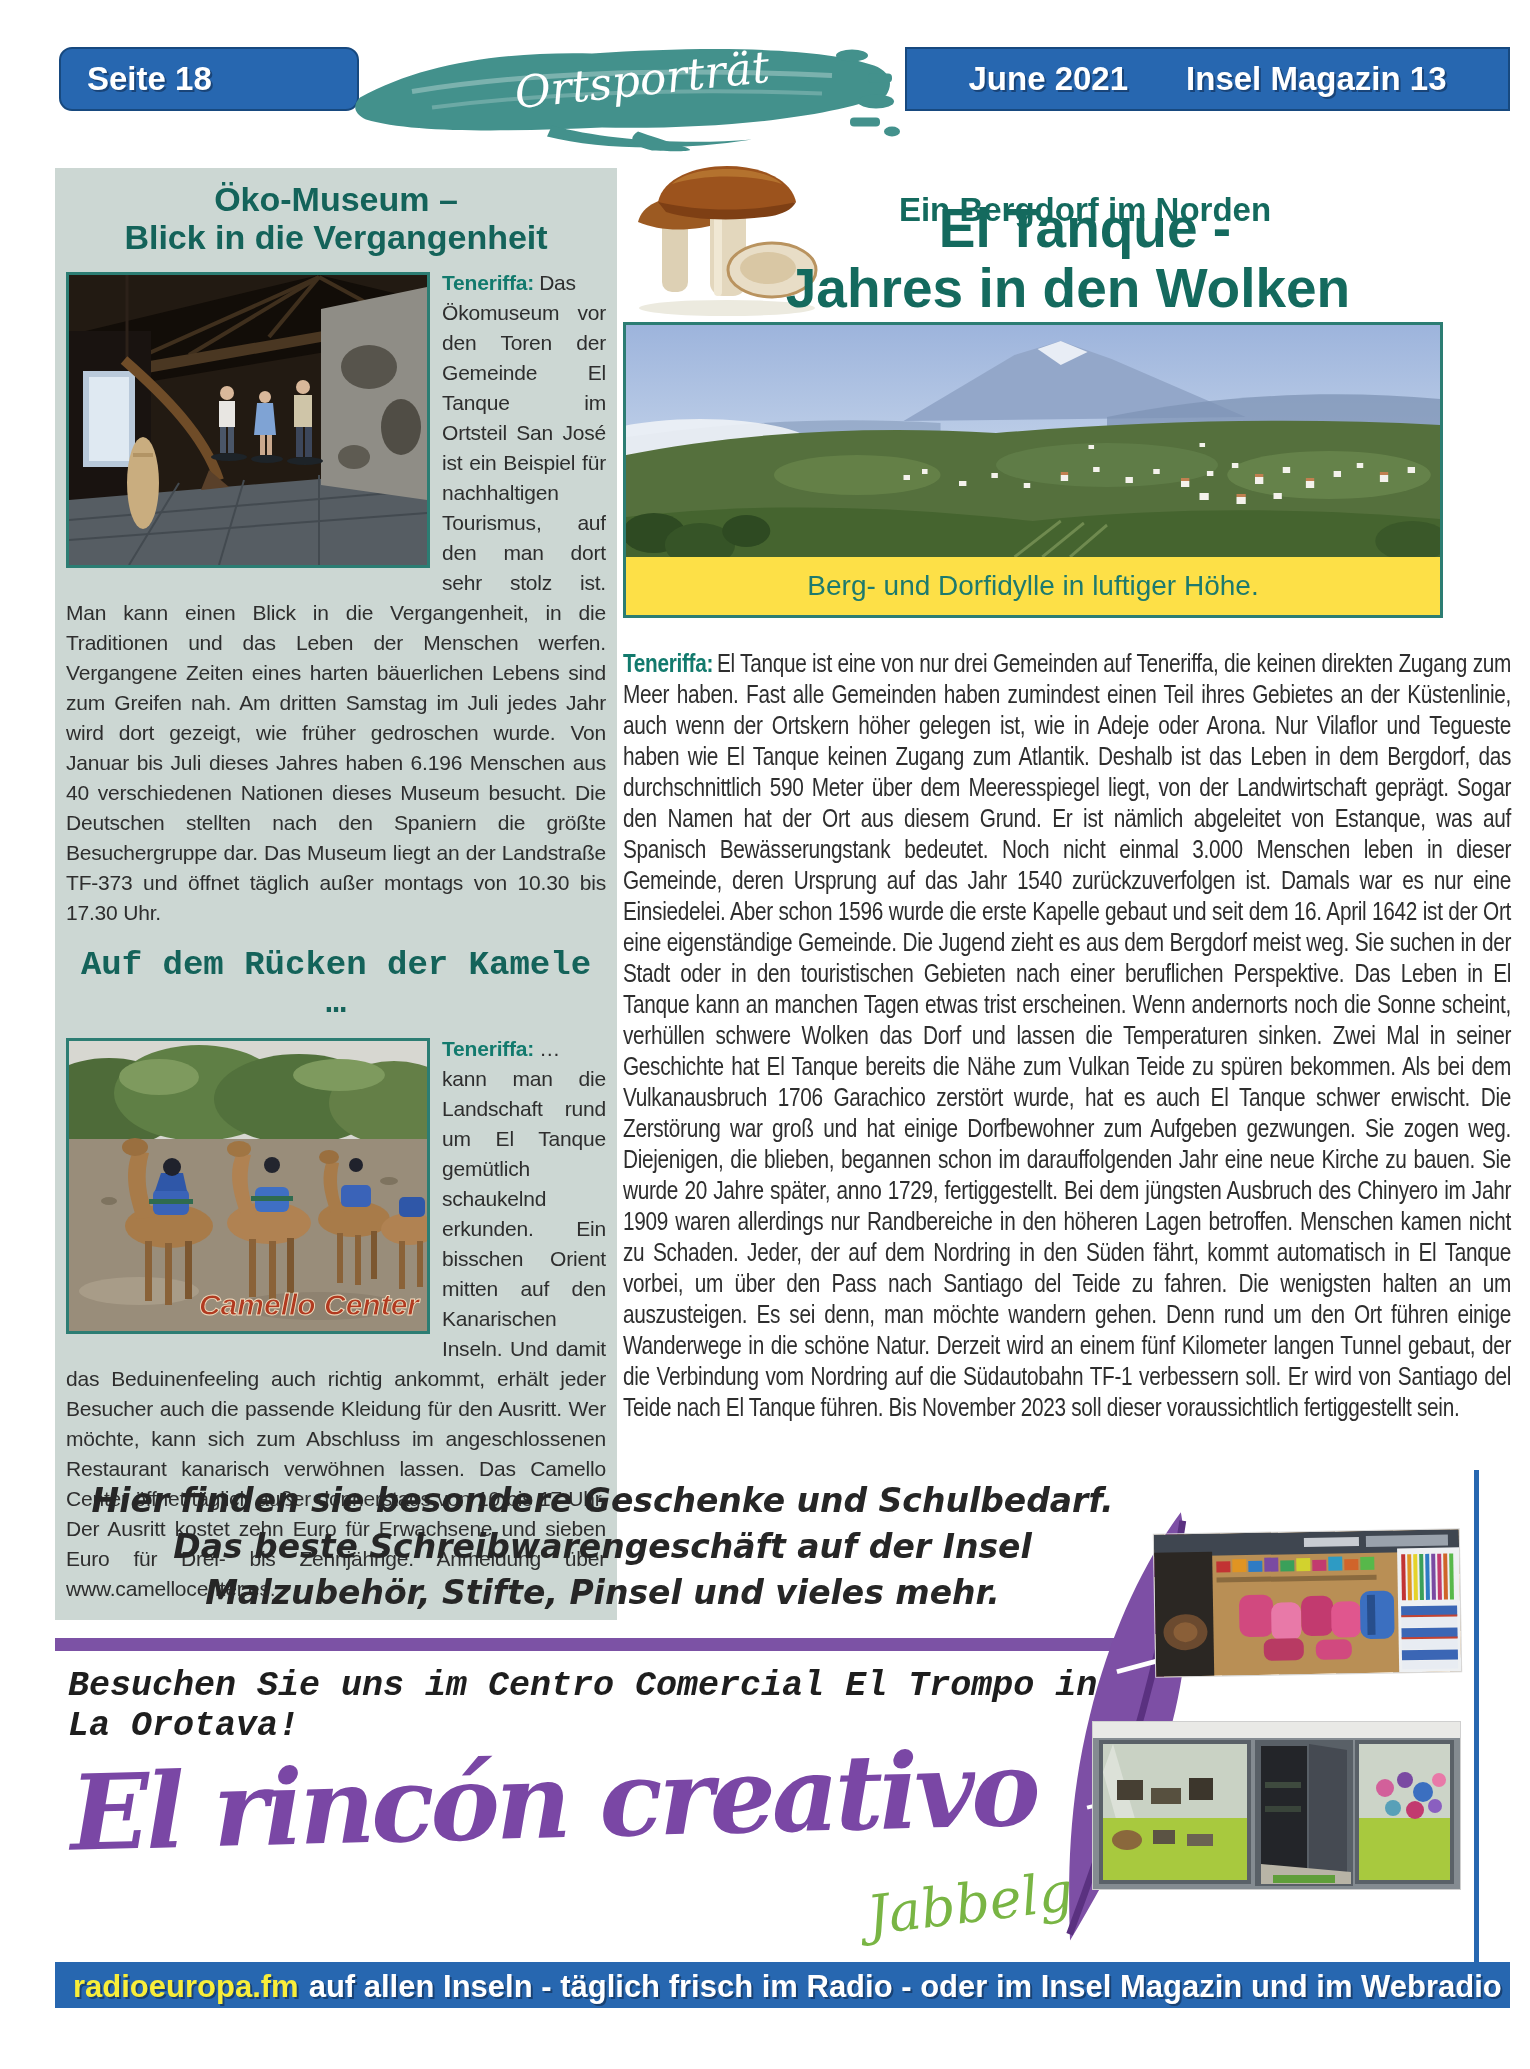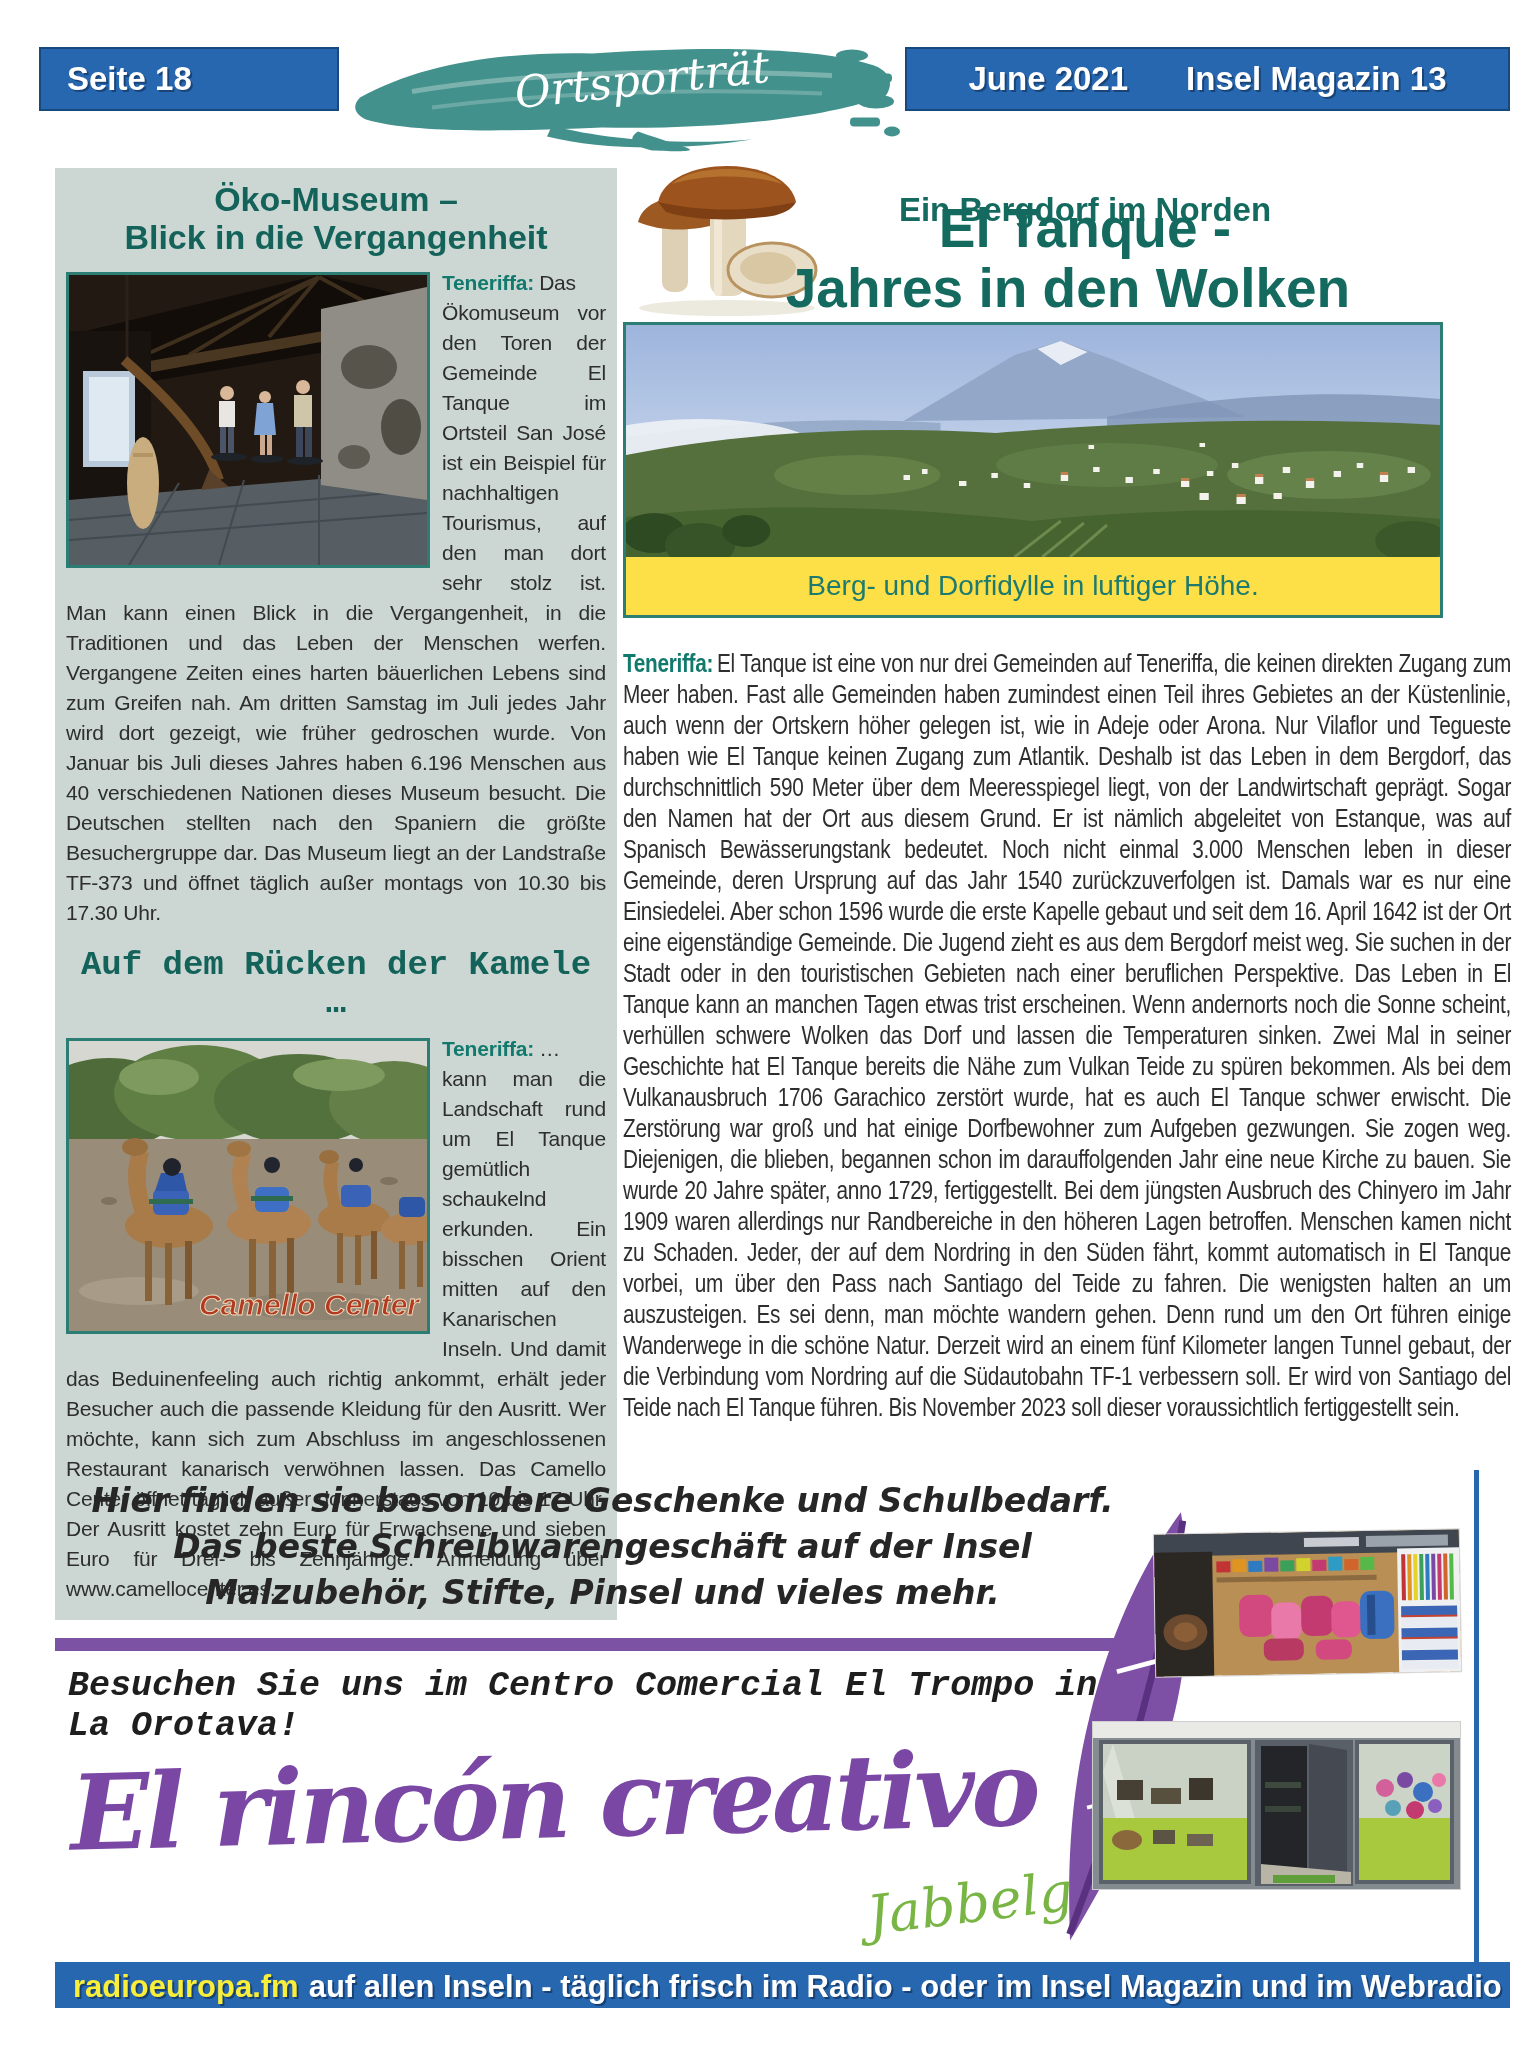--- a/index.html
+++ b/index.html
@@ -3,21 +3,21 @@
 <meta charset="utf-8">
 <style>
   html,body{margin:0;padding:0;background:#ffffff;}
   .page{position:relative;width:1530px;height:2069px;background:#fff;overflow:hidden;
         font-family:"Liberation Sans",sans-serif;color:#343434;}
 
   
   .hbar{position:absolute;background:#2767b0;border:2px solid #17497f;box-sizing:border-box;
         color:#fff;font-weight:bold;font-size:33px;line-height:60px;
         text-shadow:2px 2px 0 rgba(15,40,75,.55);}
-  .hbar-left{left:39px;top:47px;width:300px;height:64px;padding-left:26px;}
+  .hbar-left{left:59px;top:47px;width:300px;height:64px;padding-left:26px;border-radius:13px;}
   .hbar-right{left:905px;top:47px;width:605px;height:64px;display:flex;justify-content:center;gap:58px;}
   .brush{position:absolute;left:352px;top:34px;width:548px;height:118px;}
   .brush svg{position:absolute;left:0;top:0;width:100%;height:100%;}
   .brush-text{position:absolute;left:90px;top:20px;width:400px;text-align:center;
         font-family:"DejaVu Serif",serif;font-style:italic;font-size:44px;color:#fff;
         transform:rotate(-6deg);}
 
   
   .left-col{position:absolute;left:55px;top:168px;width:562px;background:#ccd7d3;
         padding:12px 11px 16px;box-sizing:border-box;}

